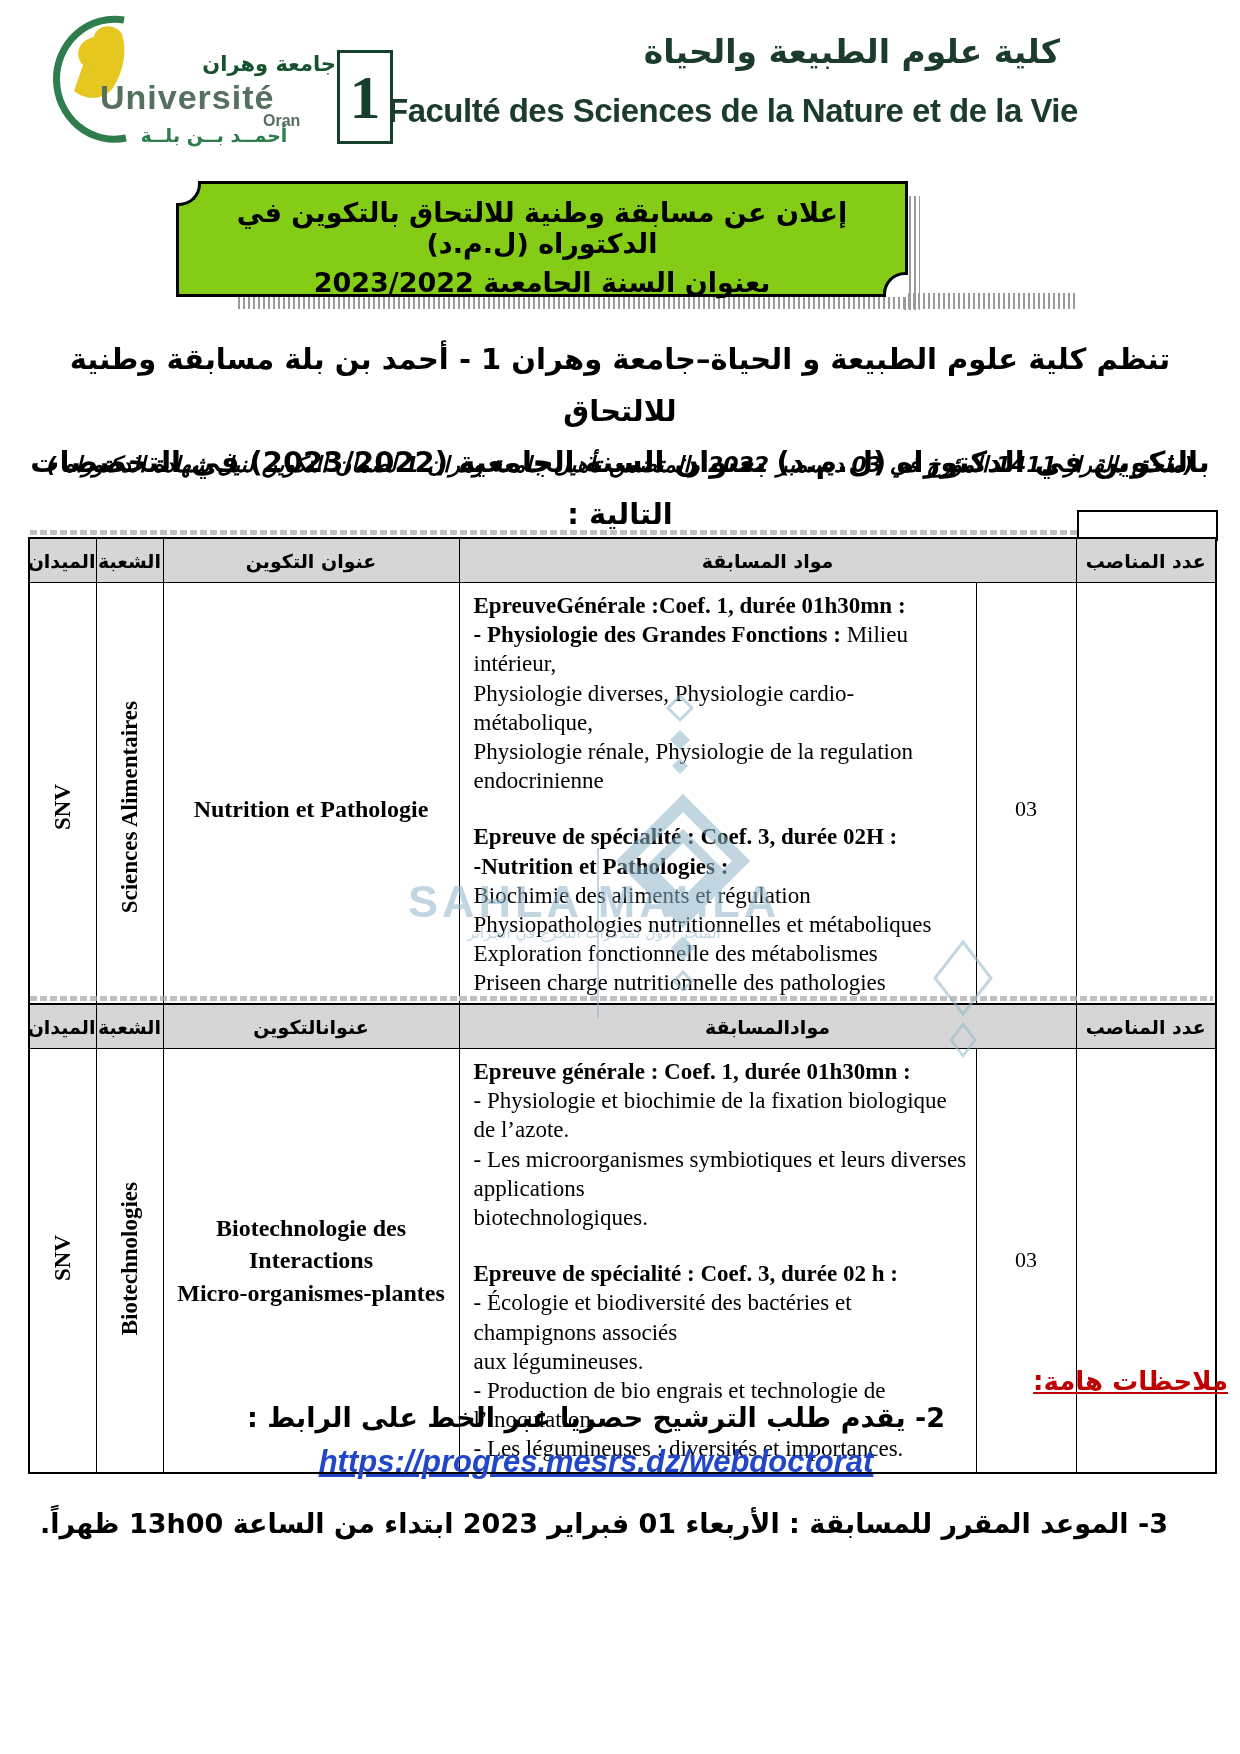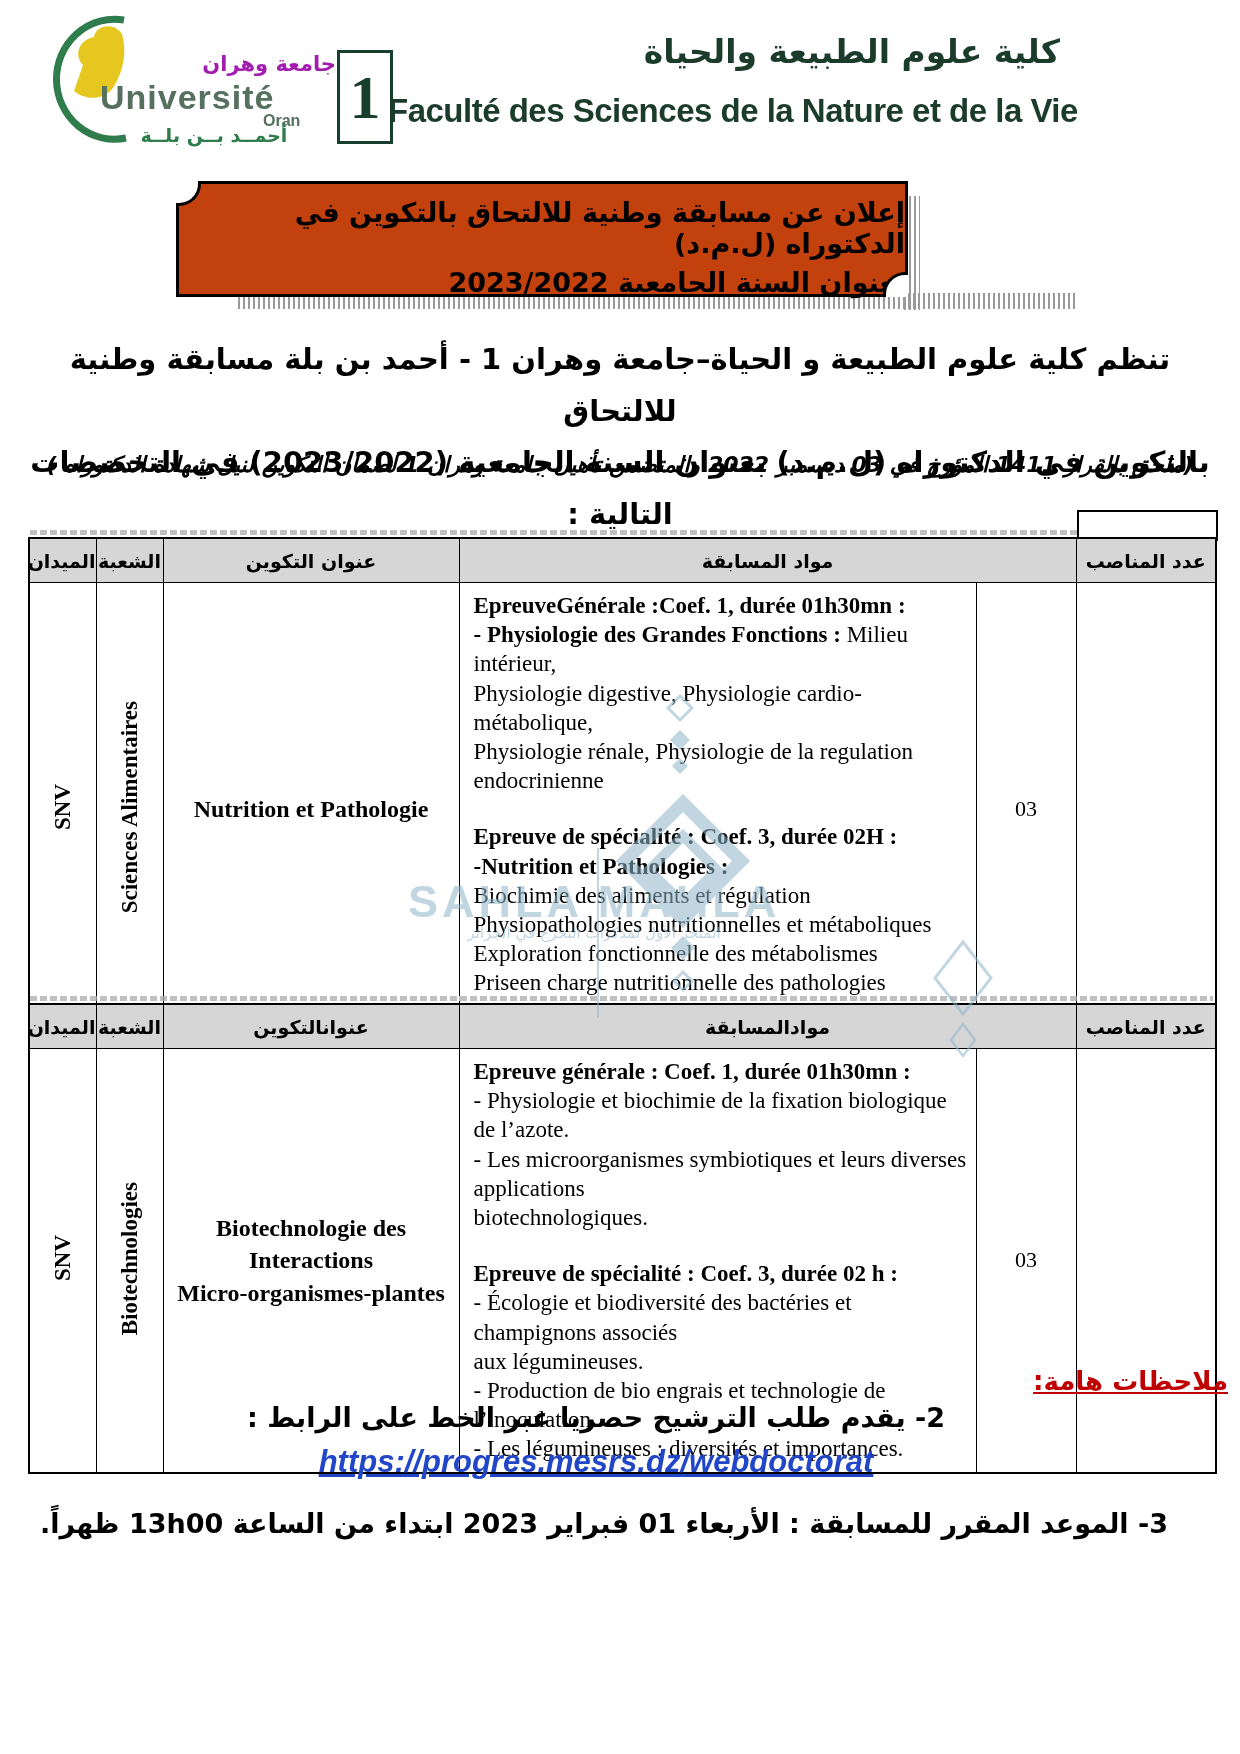--- a/index.html
+++ b/index.html
@@ -2,43 +2,43 @@
 <html lang="ar"><head>
 <meta charset="utf-8">
 <style>
   html,body{margin:0;padding:0;background:#fff;}
   .page{position:relative;width:1240px;height:1754px;background:#fff;overflow:hidden;
         font-family:"DejaVu Sans",sans-serif;color:#000;}
 
   
   .logo-svg{position:absolute;left:36px;top:14px;width:155px;height:130px;}
   .logo-ar-top{position:absolute;left:158px;top:52px;width:178px;text-align:right;
-               font-size:21px;font-weight:bold;color:#a21caf;direction:rtl;}
+               font-size:21px;font-weight:bold;color:#14532d;direction:rtl;}
   .logo-univ{position:absolute;left:100px;top:78px;font-size:34px;font-weight:bold;
              color:#55705f;font-family:"Liberation Sans",sans-serif;letter-spacing:1px;}
   .logo-oran{position:absolute;left:263px;top:112px;font-size:16px;font-weight:bold;
              color:#55705f;font-family:"Liberation Sans",sans-serif;}
   .logo-ar-bottom{position:absolute;left:92px;top:124px;width:244px;text-align:center;
                   font-size:19px;font-weight:bold;color:#2f7c4c;direction:rtl;}
   .one-box{position:absolute;left:337px;top:50px;width:50px;height:88px;
            border:3px solid #16402b;display:flex;align-items:center;justify-content:center;
            font-family:"Liberation Serif",serif;font-size:62px;font-weight:bold;color:#16402b;}
   .fac-ar{position:absolute;left:560px;top:32px;width:500px;text-align:right;direction:rtl;
           font-size:33px;font-weight:bold;color:#1b3b2b;}
   .fac-fr{position:absolute;left:388px;top:92px;width:740px;white-space:nowrap;
           font-size:33px;font-weight:bold;color:#1b3b2b;
           font-family:"Liberation Sans",sans-serif;letter-spacing:-0.5px;}
 
   
   .ann-shadow-r{position:absolute;left:904px;top:196px;width:16px;height:114px;
      background:repeating-linear-gradient(90deg,#9a9a9a 0 2px,transparent 2px 5px);}
   .ann-shadow-b{position:absolute;left:238px;top:293px;width:838px;height:16px;
      background:repeating-linear-gradient(90deg,#9a9a9a 0 2px,transparent 2px 5px);}
-  .ann-box{position:absolute;left:176px;top:181px;width:726px;height:110px;background:#c2410c;
-           border:3px solid #000;text-align:right;direction:rtl;}
+  .ann-box{position:absolute;left:176px;top:181px;width:726px;height:110px;background:#84cc16;
+           border:3px solid #000;text-align:center;direction:rtl;}
   .ann-box .l1{margin-top:13px;font-size:27px;font-weight:bold;}
   .ann-box .l2{margin-top:8px;font-size:27px;font-weight:bold;}
   .cut{position:absolute;width:22px;height:22px;background:#fff;}
   .cut.tl{left:-3px;top:-3px;border-right:3px solid #000;border-bottom:3px solid #000;
           border-bottom-right-radius:22px;}
   .cut.br{right:-3px;bottom:-3px;border-left:3px solid #000;border-top:3px solid #000;
           border-top-left-radius:22px;}
 
   
   .intro{position:absolute;left:20px;top:334px;width:1200px;direction:rtl;text-align:center;
@@ -150,21 +150,21 @@
       </tr>
     </thead>
     <tbody>
       <tr>
         <td class="vcell"><span class="vtxt">SNV</span></td>
         <td class="vcell"><span class="vtxt">Sciences Alimentaires</span></td>
         <td class="train">Nutrition et Pathologie</td>
         <td class="subj">
           <div class="b">EpreuveGénérale :Coef. 1, durée 01h30mn :</div>
           <div><span class="b">- Physiologie des Grandes Fonctions :</span><span> Milieu intérieur,</span></div>
-          <div>Physiologie digestive, Physiologie cardio-métabolique,</div>
+          <div>Physiologie diverses, Physiologie cardio-métabolique,</div>
           <div>Physiologie rénale, Physiologie de la regulation endocrinienne</div>
           <div class="gap"></div>
           <div class="b">Epreuve de spécialité : Coef. 3, durée 02H :</div>
           <div class="b">-Nutrition et Pathologies :</div>
           <div>Biochimie des aliments et régulation</div>
           <div>Physiopathologies nutritionnelles et métaboliques</div>
           <div>Exploration fonctionnelle des métabolismes</div>
           <div>Priseen charge nutritionnelle des pathologies</div>
           <div>Approche expérimentale en nutrition</div>
         </td>

